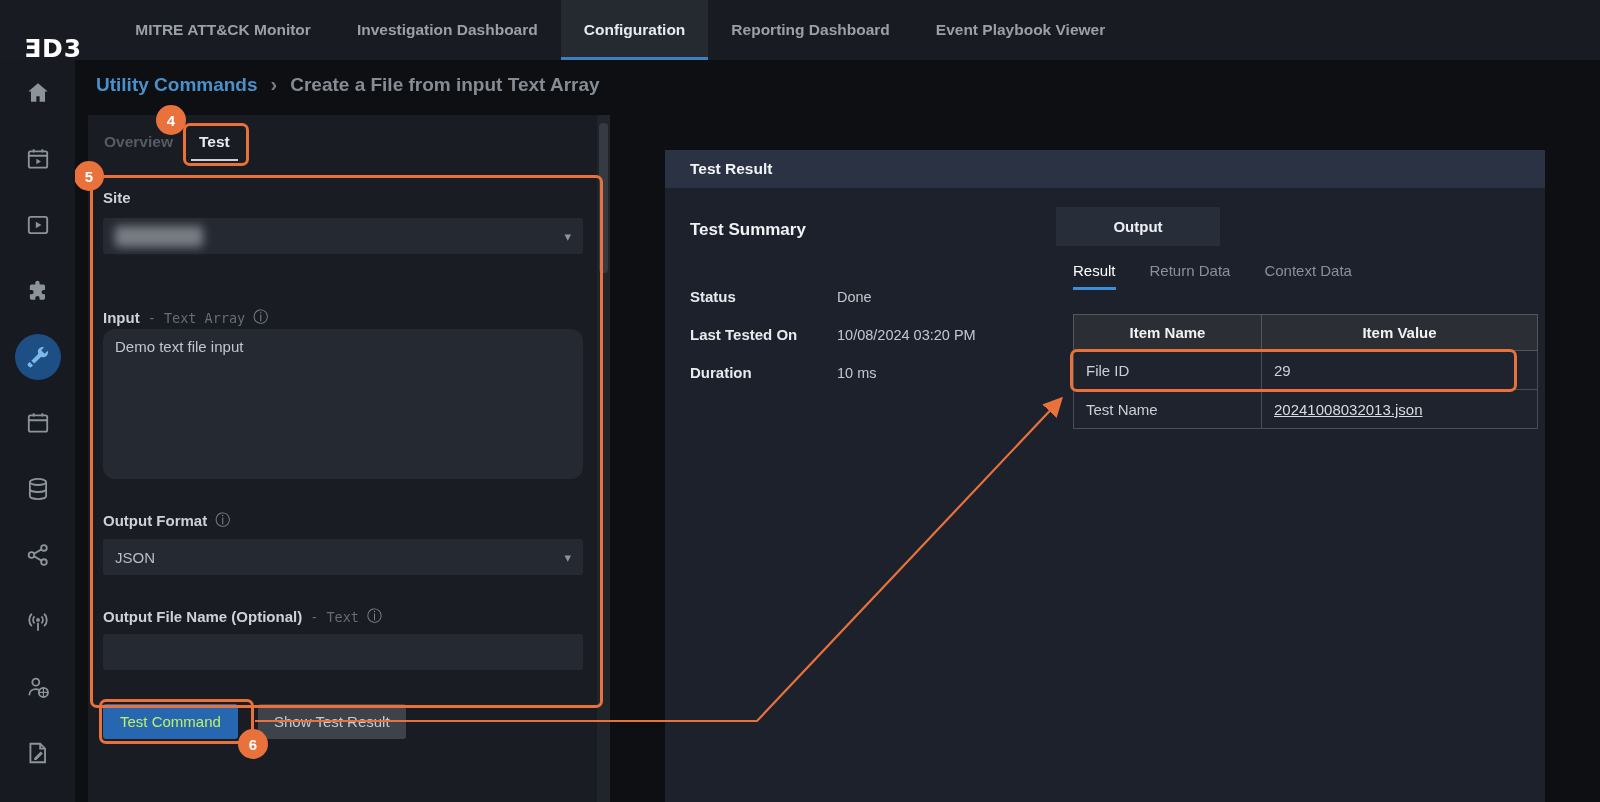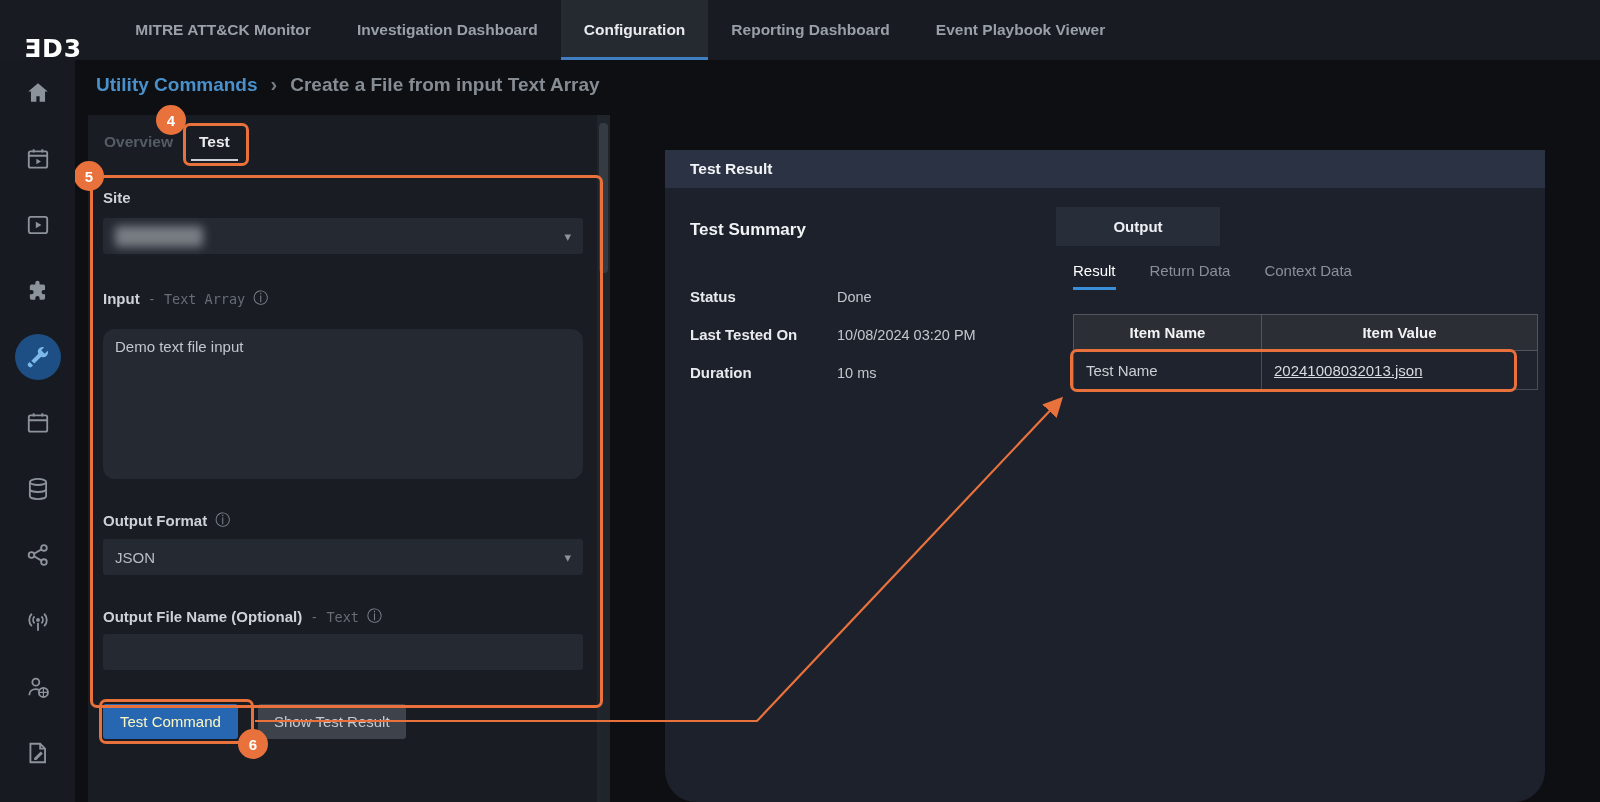--- a/index.html
+++ b/index.html
@@ -43,33 +43,33 @@
   .f-hint { color:#676d75; font-family:"DejaVu Sans Mono", monospace; font-size:13.5px; font-weight:normal; }
   .info-i { color:#7d838b; font-size:15px; font-weight:normal; font-family:"DejaVu Sans", sans-serif; }
 
   .dd { position:absolute; width:480px; height:36px; background:#252932; border-radius:3px; display:flex; align-items:center; padding:0 30px 0 12px; color:#b9bec5; font-size:15px; cursor:pointer; }
   .dd .caret { position:absolute; right:12px; color:#8d939b; font-size:13px; font-family:"DejaVu Sans", sans-serif; }
   .dd-site { left:15px; top:103px; }
   .dd-format { left:15px; top:424px; }
   .blur-blob { width:88px; height:21px; background:#878c92; border-radius:3px; filter:blur(5px); opacity:.85; }
 
   .lbl-site { left:15px; top:74px; }
-  .lbl-input { left:15px; top:174px; }
+  .lbl-input { left:15px; top:193px; }
   .lbl-format { left:15px; top:396px; }
   .lbl-file { left:15px; top:492px; }
 
   .input-textarea { position:absolute; left:15px; top:214px; width:480px; height:150px; background:#252932; border:none; border-radius:12px; color:#c2c7cd; font-size:15px; padding:9px 12px; resize:none; font-family:"Liberation Sans", sans-serif; outline:none; }
   .input-file { position:absolute; left:15px; top:519px; width:480px; height:36px; background:#252932; border:none; border-radius:3px; color:#c2c7cd; font-size:15px; padding:0 12px; outline:none; }
 
   .btn { position:absolute; top:589px; height:35px; border:none; border-radius:3px; font-size:15px; cursor:pointer; font-family:"Liberation Sans", sans-serif; }
-  .btn-test { left:15px; padding:0 17px; background:var(--primary_blue, #2766B1); color:#fef9c3; }
+  .btn-test { left:15px; padding:0 17px; background:var(--primary_blue, #2766B1); color:#bef264; }
   .btn-show { left:170px; padding:0 16px; background:#3e434b; color:#c6cacf; }
 
   
-  .result-panel { position:absolute; left:665px; top:150px; width:880px; height:652px; background:#1c212c; z-index:2;border-radius:31px; }
+  .result-panel { position:absolute; left:665px; top:150px; width:880px; height:652px; background:#1c212c; z-index:2; }
   .rp-header { position:absolute; left:0; top:0; right:0; height:38px; background:#2b3243; display:flex; align-items:center; padding-left:25px; color:#f2f4f6; font-weight:bold; font-size:15.5px; }
   .rp-summary-title { position:absolute; left:25px; top:70px; color:#f0f2f4; font-size:17px; font-weight:bold; }
   .sum-row { position:absolute; left:25px; display:flex; align-items:baseline; }
   .sum-row-0 { top:138px; } .sum-row-1 { top:176px; } .sum-row-2 { top:214px; }
   .sum-label { width:147px; color:#e8eaed; font-weight:bold; font-size:15px; }
   .sum-value { color:#c3c8cd; font-size:14.5px; }
 
   .output-tab { position:absolute; left:391px; top:57px; width:164px; height:39px; background:#272e3a; color:#eef0f3; font-weight:bold; font-size:15px; display:flex; align-items:center; justify-content:center; cursor:pointer; }
   .sub-tabs { position:absolute; left:408px; top:112px; display:flex; gap:34px; }
   .sub-tab { font-size:15px; color:#8a9099; padding-bottom:8px; cursor:pointer; white-space:nowrap; }
@@ -291,20 +291,24 @@
 
     <table class="result-table">
       <thead>
         <tr>
           <th class="col-name">Item Name</th>
           <th class="col-value">Item Value</th>
         </tr>
       </thead>
       <tbody>
         <tr>
+          <td>File ID</td>
+          <td>29</td>
+        </tr>
+        <tr>
           <td>Test Name</td>
           <td><span class="cell-link">20241008032013.json</span></td>
         </tr>
       </tbody>
     </table>
 
     <div class="ann-box ann-row"></div>
   </section>
 
   <svg class="arrow-overlay" width="1600" height="802">

